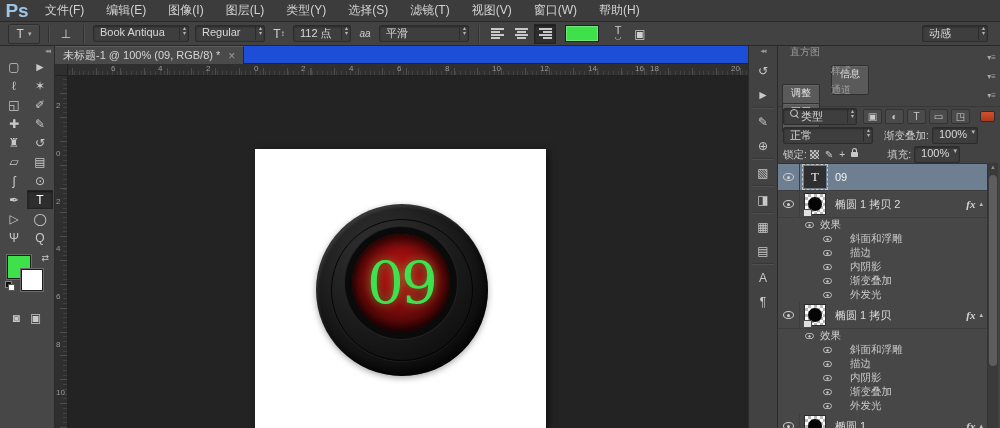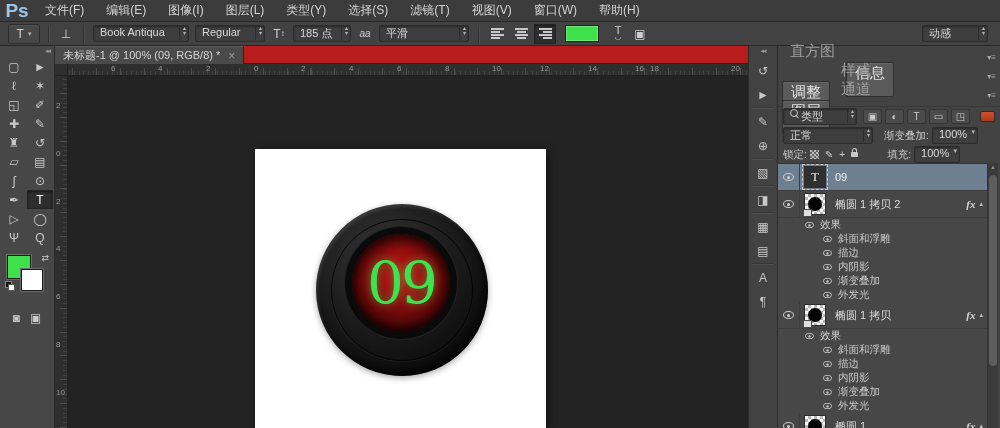--- a/index.html
+++ b/index.html
@@ -55,21 +55,21 @@
   .fg{position:absolute;left:2px;top:0;width:22px;height:22px;border:1px solid #1e1e1e;box-shadow:0 0 0 1px #6a6a6a;}
   .bg{position:absolute;left:16px;top:14px;width:20px;height:20px;border:1px solid #1e1e1e;box-shadow:0 0 0 1px #6a6a6a;background:#fff;}
   .swap{position:absolute;right:0;top:-2px;font-size:9px;color:#c9c9c9;}
   .defsw{position:absolute;left:0;top:26px;width:9px;height:9px;}
   .defsw::before{content:"";position:absolute;left:0;top:0;width:5px;height:5px;background:#111;border:1px solid #888;}
   .defsw::after{content:"";position:absolute;left:3px;top:3px;width:5px;height:5px;background:#fff;border:1px solid #555;}
   .tbbottom{display:flex;justify-content:center;gap:10px;margin-top:14px;color:#c9c9c9;font-size:12px;}
 
   
   .docarea{position:absolute;left:55px;top:46px;width:693px;height:382px;background:#232323;}
-  .tabbar{position:absolute;left:0;top:0;width:693px;height:18px;background:#b91c1c;border-bottom:1px solid #222;box-sizing:border-box;}
+  .tabbar{position:absolute;left:0;top:0;width:693px;height:18px;background:#1d4ed8;border-bottom:1px solid #222;box-sizing:border-box;}
   .doctab{position:absolute;left:0;top:0;height:18px;display:flex;align-items:center;background:#4a4a4a;
           border-right:1px solid #262626;border-top:1px solid #5c5c5c;padding:0 8px;box-sizing:border-box;
           color:#d4d4d4;font-size:11px;white-space:nowrap;}
   .tabclose{margin-left:8px;color:#9c9c9c;font-size:12px;line-height:10px;}
   .corner{position:absolute;left:0;top:18px;width:13px;height:12px;background:#2f2f2f;border-right:1px solid #222;border-bottom:1px solid #222;box-sizing:border-box;}
   .hruler{position:absolute;left:13px;top:18px;width:680px;height:12px;background:#2f2f2f;border-bottom:1px solid #222;box-sizing:border-box;
      background-image:repeating-linear-gradient(90deg,#4d4d4d 0 1px,transparent 1px 23.85px),
                       repeating-linear-gradient(90deg,#414141 0 1px,transparent 1px 4.77px);
      background-size:100% 7px,100% 4px;background-position:left 4px bottom,left 1px bottom;background-repeat:no-repeat;}
   .hruler .rlbl{position:absolute;top:0;font-size:8px;color:#9a9a9a;}
@@ -99,21 +99,21 @@
              border-left:1px solid #2b2b2b;box-sizing:border-box;}
   .dchev{height:10px;text-align:center;color:#9a9a9a;font-size:7px;letter-spacing:-1px;padding-top:1px;}
   .dico{width:22px;height:21px;margin:3px auto 2px;display:flex;align-items:center;justify-content:center;
         color:#c9c9c9;font-size:12px;}
   .dsep{height:1px;margin:2px 3px;background:#383838;box-shadow:0 1px 0 #4f4f4f;}
 
   
   .panels{position:absolute;left:777px;top:46px;width:223px;height:382px;background:#434343;
           border-left:1px solid #2b2b2b;box-sizing:border-box;}
   .ptabrow{height:15px;margin:4px 4px 3px;display:flex;align-items:center;gap:3px;}
-  .ptab{padding:1px 8px 13px;font-size:15px;color:#9d9d9d;white-space:nowrap;}
+  .ptab{padding:1px 8px 13px;font-size:10px;color:#9d9d9d;white-space:nowrap;}
   .ptab.act{background:#5a5a5a;border:1px solid #2f2f2f;border-radius:2px;color:#e2e2e2;
             box-shadow:inset 0 1px 0 rgba(255,255,255,.07);margin-top:44px;}
   .pmenu{margin-left:auto;color:#a8a8a8;font-size:8px;letter-spacing:0;}
   .lheadrow{height:19px;display:flex;align-items:center;padding:0 5px;font-size:10.5px;color:#c9c9c9;}
   .lfilter{border-top:1px solid #383838;}
   .mag{width:6px;height:6px;border:1px solid #c9c9c9;border-radius:50%;position:relative;display:inline-block;margin-right:3px;}
   .mag::after{content:"";position:absolute;width:4px;height:1px;background:#c9c9c9;transform:rotate(45deg);left:4px;top:6px;}
   .fico{width:19px;height:15px;margin-left:3px;display:inline-flex;align-items:center;justify-content:center;
         font-size:10px;color:#c9c9c9;border:1px solid #333;background:#4b4b4b;border-radius:2px;box-sizing:border-box;}
   .ftoggle{width:13px;height:9px;background:linear-gradient(#d4502e,#a93a1d);border:1px solid #2d2d2d;border-radius:2px;margin-left:auto;}
@@ -143,21 +143,21 @@
     background-position:0 0,3px 3px;background-size:6px 6px;border:1px solid #2c2c2c;box-sizing:border-box;}
   .tshape .circ{position:absolute;left:3px;top:3px;width:14px;height:14px;background:#050505;border-radius:50%;}
   .tshape .badge{position:absolute;left:-2px;bottom:-3px;width:7px;height:6px;background:#e0e0e0;border:1px solid #4a4a4a;}
   .lname{margin-left:9px;font-size:11px;color:#dcdcdc;white-space:nowrap;}
   .lrow.sel .lname{color:#f2f2f2;}
   .fx{margin-left:auto;font-family:"Liberation Serif",serif;font-style:italic;font-weight:bold;font-size:11px;color:#d6d6d6;}
   .fxchev{color:#bdbdbd;font-size:7px;margin:0 5px 0 4px;}
   .erow{height:14px;display:flex;align-items:center;}
   .erow .ename{margin-left:5px;font-size:10.5px;color:#c9c9c9;white-space:nowrap;}
   .ehead{padding-left:26px;}
-  .eitem{padding-left:44px;}
+  .eitem{padding-left:44px;gap:12px;}
   .pscroll{position:absolute;right:2px;top:117px;bottom:0;width:10px;background:#3a3a3a;border-left:1px solid #333;}
   .pscroll .up{position:absolute;top:1px;left:0;right:0;text-align:center;font-size:6px;color:#8f8f8f;}
   .pscroll .pthumb{position:absolute;left:1px;right:1px;top:12px;height:72%;background:#5d5d5d;border-radius:4px;}
 </style>
 </head>
 <body>
 
 <div class="app">
 
   <div class="menubar">
@@ -198,21 +198,21 @@
       <span class="st">
           <i>▴</i>
           <i>▾</i>
         </span>
     </span>
     <span class="obtn">
       <span>T</span>
         <span style="font-size:8px">↕</span>
     </span>
     <span class="combo w58">
-      <span class="cval">185 点</span>
+      <span class="cval">112 点</span>
       <span class="st">
           <i>▴</i>
           <i>▾</i>
         </span>
     </span>
     <span class="obtn" style="font-size:10px;font-style:italic">aa</span>
     <span class="combo w82">
       <span class="cval">平滑</span>
       <span class="st">
           <i>▴</i>

